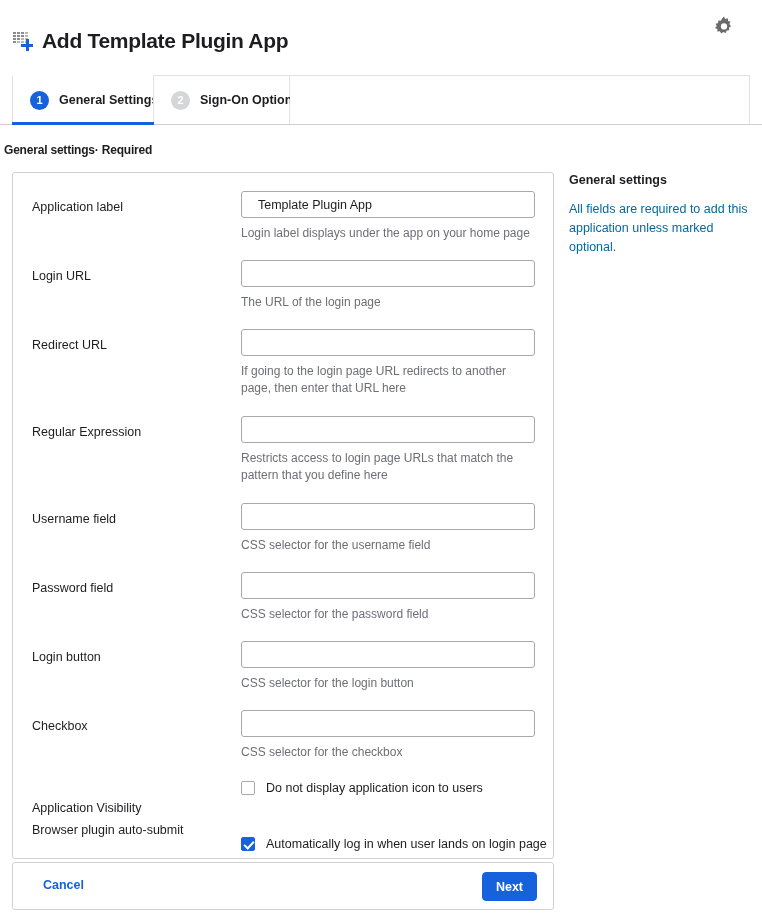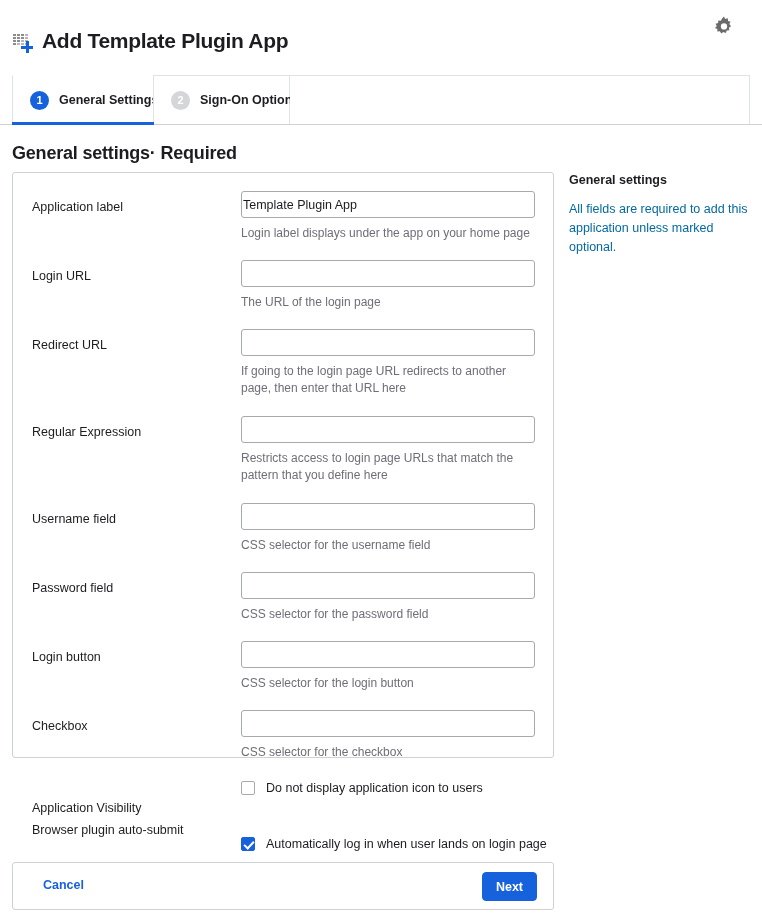--- a/index.html
+++ b/index.html
@@ -26,21 +26,21 @@
     position: absolute;
     left: 0; top: 0;
     width: 762px;
     height: 72px;
   }
   .title-row {
     position: absolute;
     left: 12px;
     top: 29px;
     display: flex;
-    align-items: flex-end;
+    align-items: flex-start;
     gap: 8px;
   }
   .app-add-icon {
     position: relative;
     width: 22px;
     height: 22px;
     flex: none;
   }
   .app-add-icon .grid {
     position: absolute;
@@ -146,35 +146,35 @@
     top: 122px;
     width: 142px;
     height: 3px;
     background: #1662dd;
     z-index: 5;
   }
 
   
   .section-heading {
     position: absolute;
-    left: 12px;
+    left: 4px;
     top: 143px;
-    font-size: 18px;
+    font-size: 12px;
     font-weight: bold;
     color: #1d1d21;
     letter-spacing: -0.2px;
   }
 
   
   .form-card {
     position: absolute;
     left: 12px;
     top: 172px;
     width: 542px;
-    height: 586px;
+    height: 687px;
     border: 1px solid #d0d1d3;
     background: #ffffff;
     border-radius: 3px;
   }
 
   .frow {
     position: absolute;
     left: 0;
     width: 540px;
   }
@@ -193,21 +193,21 @@
   }
   .finput {
     width: 294px;
     height: 27px;
     border: 1px solid #a7a9ac;
     border-radius: 3px;
     background: #ffffff;
     font-family: "Liberation Sans", sans-serif;
     font-size: 12.5px;
     color: #1d1d21;
-    padding: 0 1px;
+    padding: 0 16px;
     outline: none;
   }
   .fhelp {
     margin-top: 7px;
     font-size: 12px;
     color: #6e6e78;
     line-height: 17px;
     max-width: 294px;
   }
 

